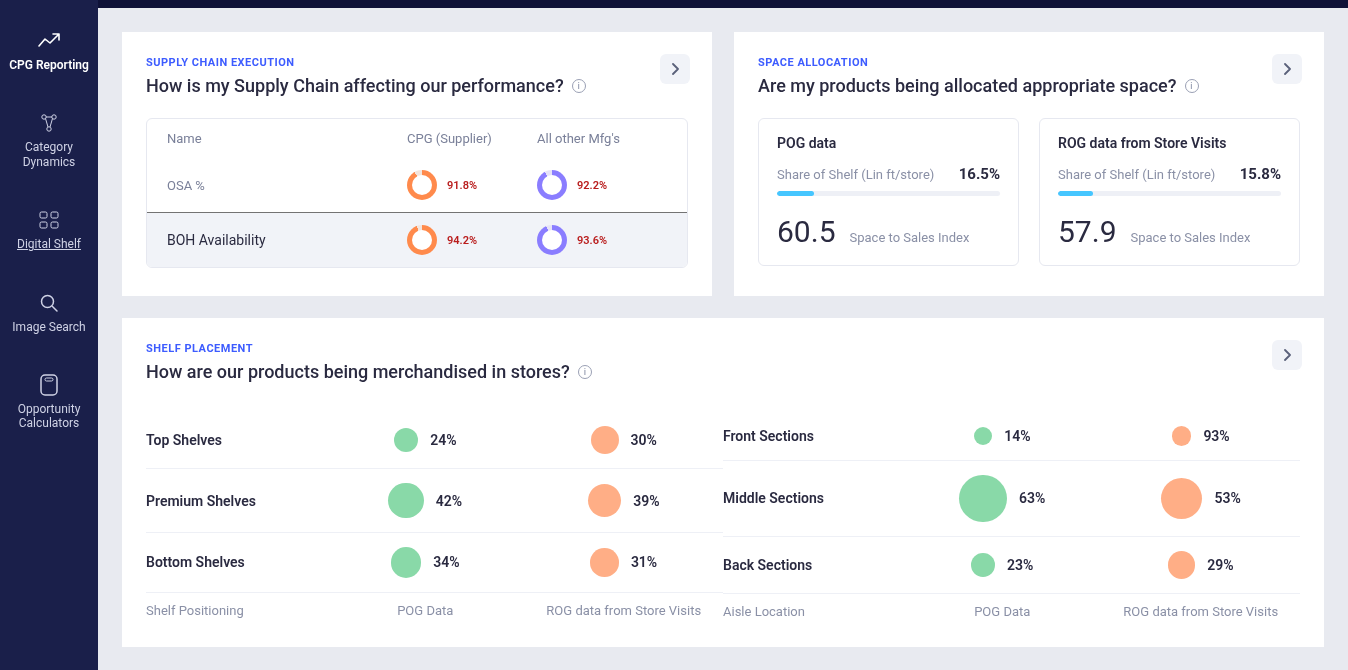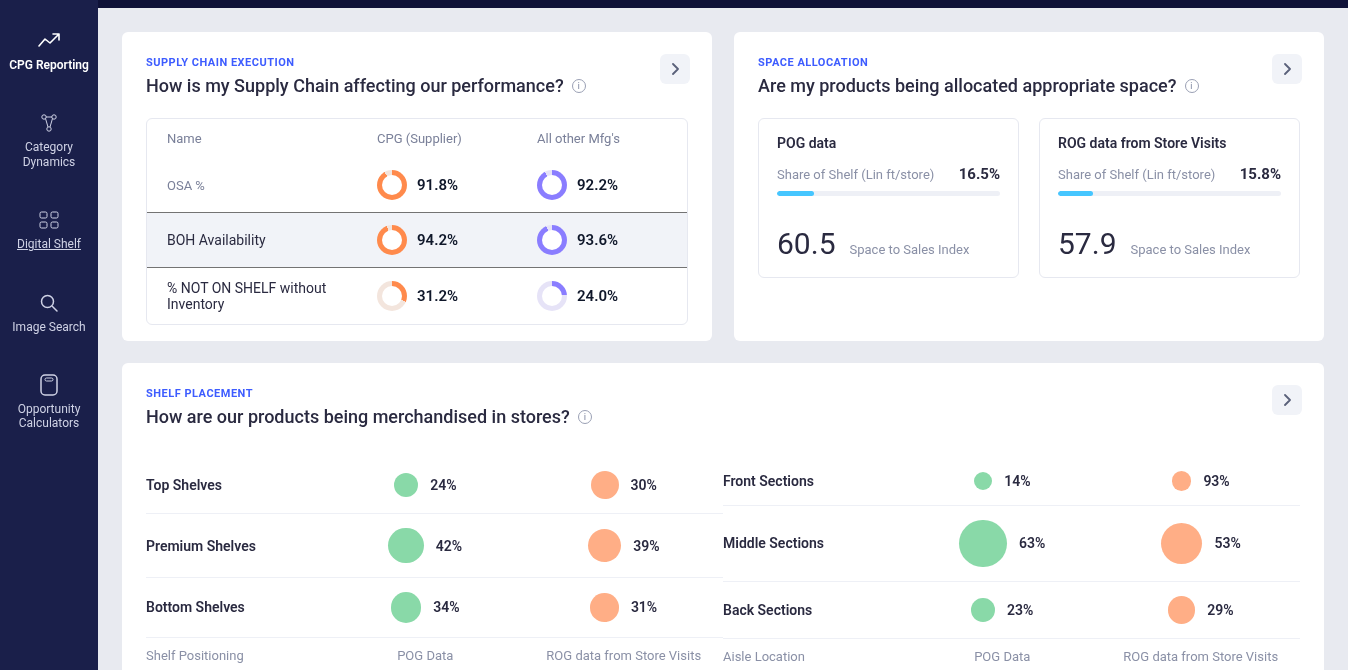--- a/index.html
+++ b/index.html
@@ -56,22 +56,22 @@
   padding: 24px 24px 0 24px;
   overflow: auto;
 }
 .row {
   display: flex;
   gap: 22px;
   margin-bottom: 22px;
 }
 .card {
   background: #ffffff;
-  border-radius: 6px;
-  padding: 24px 24px 16px 24px;
+  border-radius: 0;
+  padding: 24px 24px 28px 24px;
   position: relative;
 }
 .card.supply { flex: 0 0 590px; }
 .card.space { flex: 1; }
 .card.shelf { width: 100%; }
 .overline {
   font-size: 11px;
   font-weight: 700;
   letter-spacing: 0.5px;
   color: #3d5cff;
@@ -111,41 +111,41 @@
 .tbl-row {
   display: flex;
   align-items: center;
   padding: 12px 20px;
   border-top: 1px solid #737373;
   font-size: 14px;
 }
 .tbl-row:first-child { border-top: none; color: #7a8099; font-size: 13px; }
 .tbl-row.highlight { background: #f1f3f8; }
 .col-name { flex: 1; }
-.col-val { width: 130px; display:flex; align-items:center; gap:10px;margin-left:30px; }
+.col-val { width: 130px; display:flex; align-items:center; gap:10px; }
 .ring {
   width: 30px; height: 30px; border-radius:50%;
   position: relative;
 }
 .ring::after {
   content:""; position:absolute; inset:5px; background:#fff; border-radius:50%;
 }
 .ring.orange { background: conic-gradient(#ff8a4c 0 var(--p,0%), #f3e5dd var(--p,0%) 100%); }
 .ring.purple { background: conic-gradient(#8a7dff 0 var(--p,0%), #e6e3f7 var(--p,0%) 100%); }
-.valtxt { font-weight:600; color:#0f172a; font-size:15px;}
+.valtxt { font-weight:600; color:#b91c1c; font-size:11px;}
 
 .pog-row { display:flex; gap: 20px; margin-top: 22px;}
 .pog-card { flex:1; border:1px solid #e6e8f0; border-radius:6px; padding:16px 18px; }
 .pog-title { font-size:14px; font-weight:600; margin-bottom: 14px;}
 .pog-sub { display:flex; justify-content:space-between; align-items:center; font-size:13px; color:#8a90a6; margin-bottom:8px;}
 .pog-pct { font-weight:700; color:#2a2a40; font-size:15px;}
 .pog-bar { height:5px; background:#eef0f6; border-radius:3px; overflow:hidden; margin-bottom: 18px;}
 .pog-bar-fill { height:100%; background:#46c6ff; border-radius:3px;}
 .pog-index { display:flex; align-items: baseline; gap: 14px; }
-.pog-big { font-size:30px; color:#2a2a40; font-weight:400;margin-top:12px;}
+.pog-big { font-size:30px; color:#2a2a40; font-weight:400;}
 .pog-idx-lbl { font-size:13px; color:#8a90a6;}
 
 .shelf-body { display:flex; margin-top: 30px; }
 .shelf-col { flex:1; }
 .shelf-row { display:flex; align-items:center; border-bottom:1px solid #eef0f6; padding: 14px 0;}
 .shelf-row:last-of-type { border-bottom: none; }
 .shelf-name { width: 180px; font-size:14px; font-weight:600; color:#2a2a40;}
 .bubble-cell { flex:1; display:flex; align-items:center; justify-content:center; gap:12px;}
 .bubble { border-radius:50%; }
 .bubble.green { background:#89d9a8; }
@@ -248,31 +248,20 @@
     <div class="col-name">BOH Availability</div>
     <div class="col-val">
       <div class="ring orange" style="--p:94.2%"></div>
       <span class="valtxt">94.2%</span>
     </div>
     <div class="col-val">
       <div class="ring purple" style="--p:93.6%"></div>
       <span class="valtxt">93.6%</span>
     </div>
               </div>
-              <div class="tbl-row">
-    <div class="col-name">% NOT ON SHELF without Inventory</div>
-    <div class="col-val">
-      <div class="ring orange" style="--p:31.2%"></div>
-      <span class="valtxt">31.2%</span>
-    </div>
-    <div class="col-val">
-      <div class="ring purple" style="--p:24%"></div>
-      <span class="valtxt">24.0%</span>
-    </div>
-              </div>
             </div>
         </div>
       </div>
 
       <div class="card space">
         <div class="overline">SPACE ALLOCATION</div>
         <div class="title">
           <span>Are my products being allocated appropriate space?</span>
           <span class="info-icon">i</span>
         </div>

